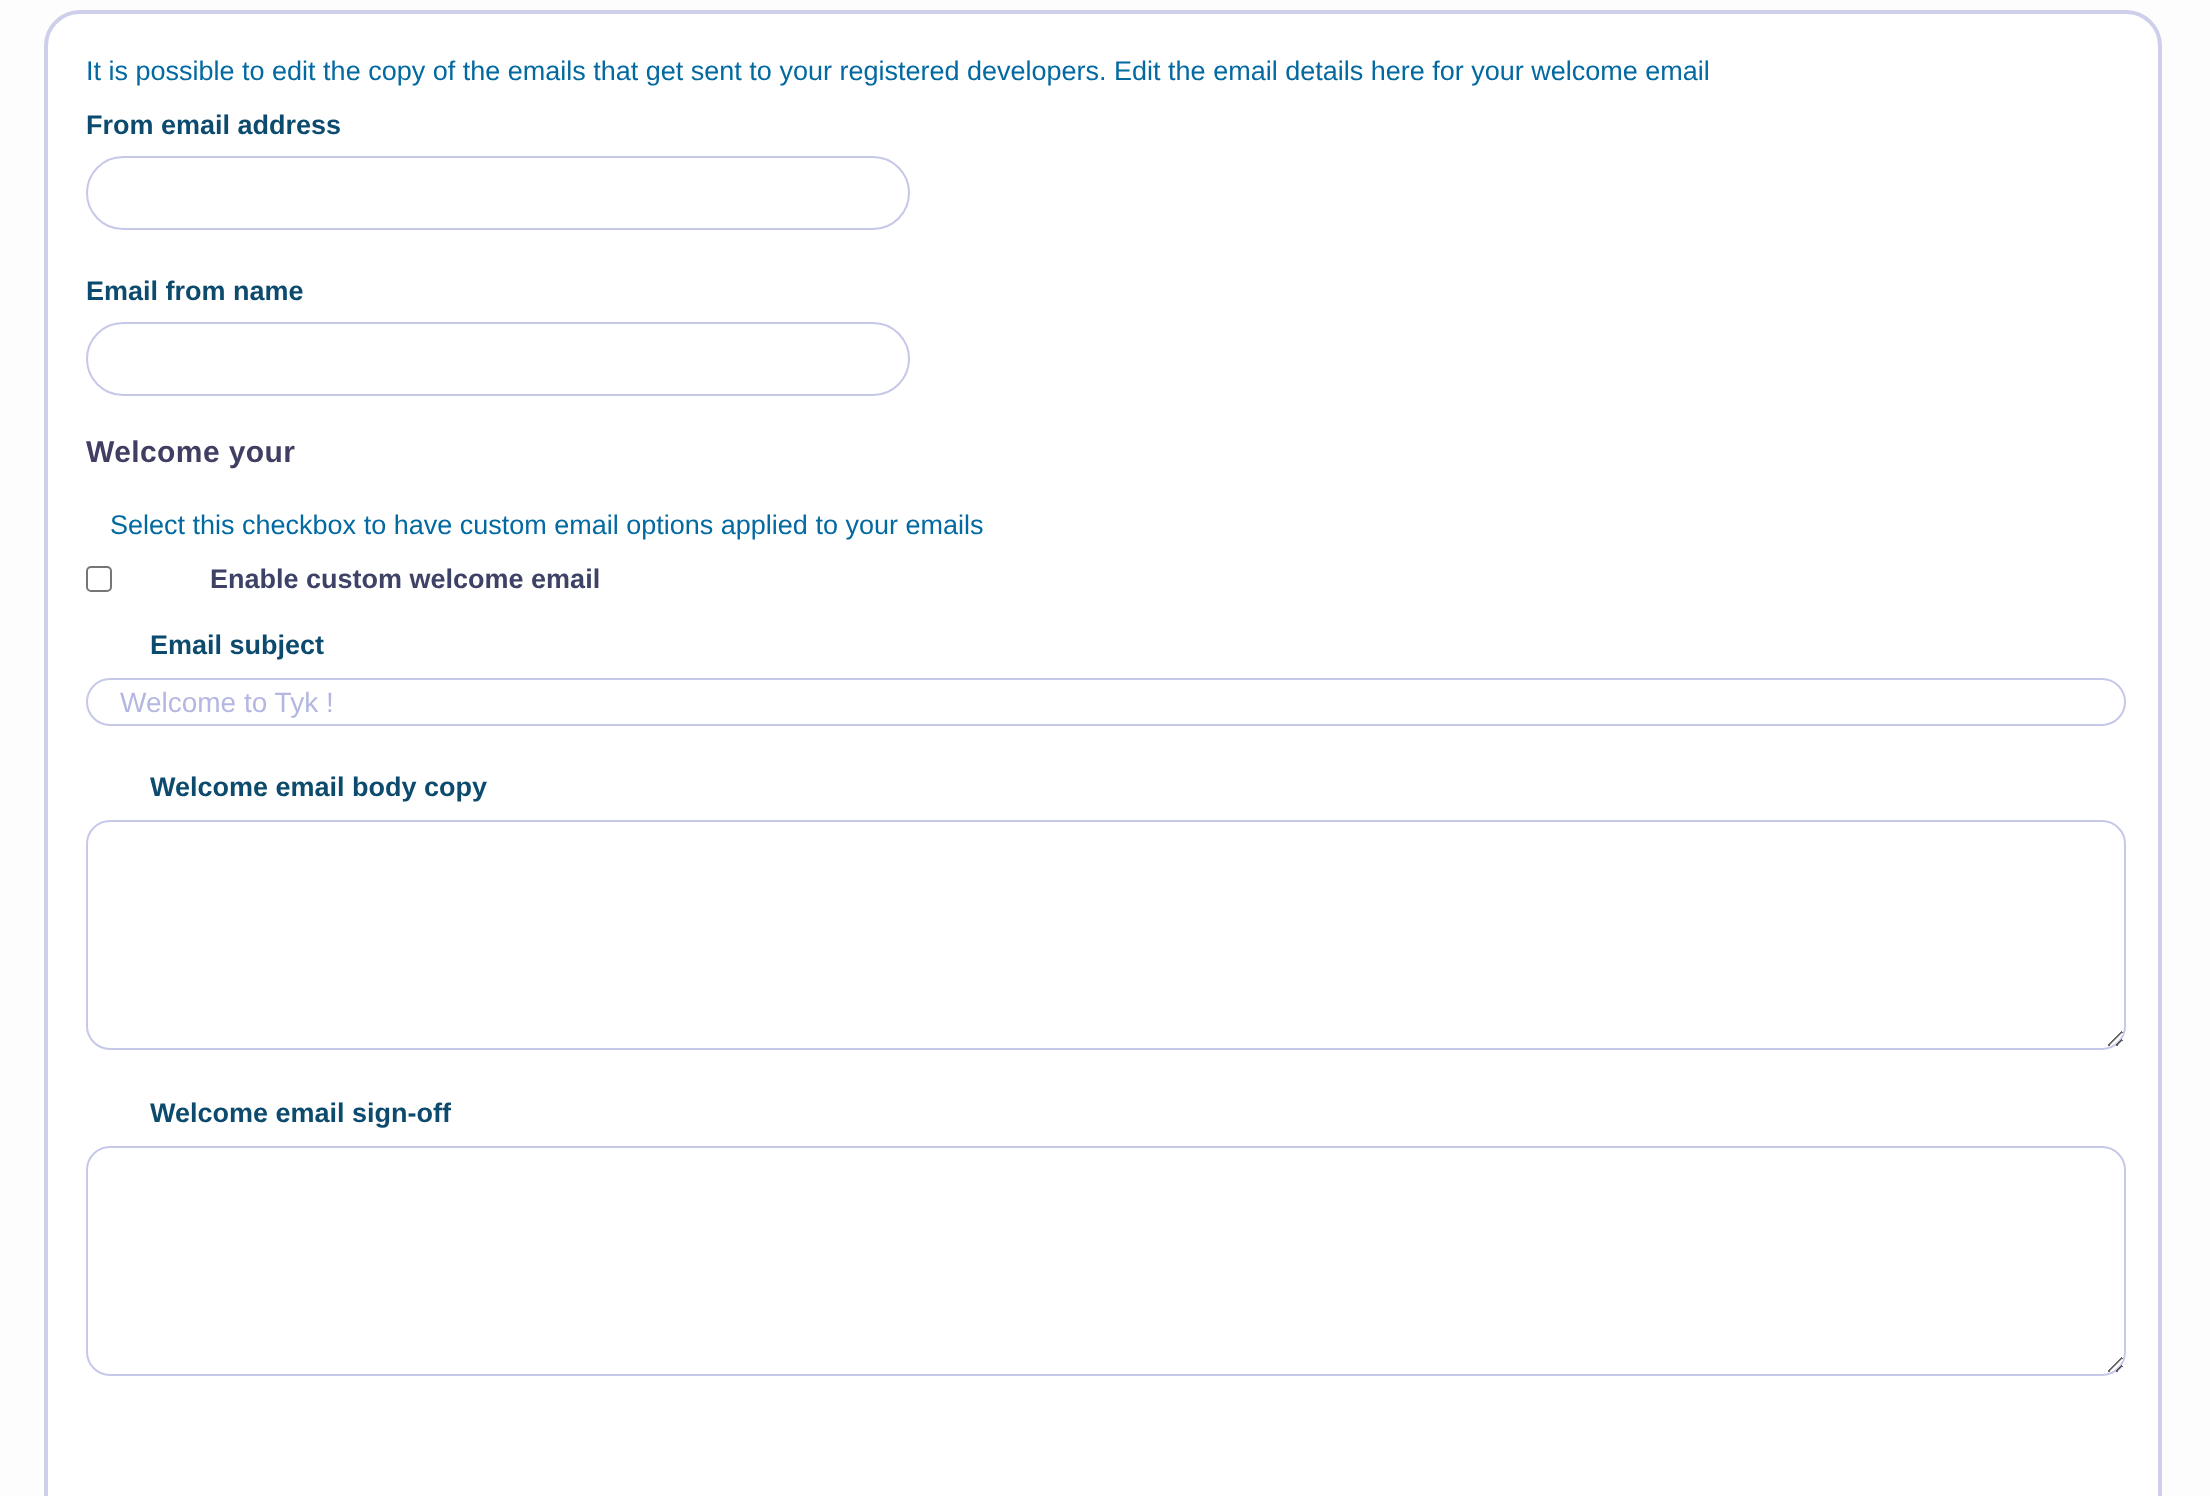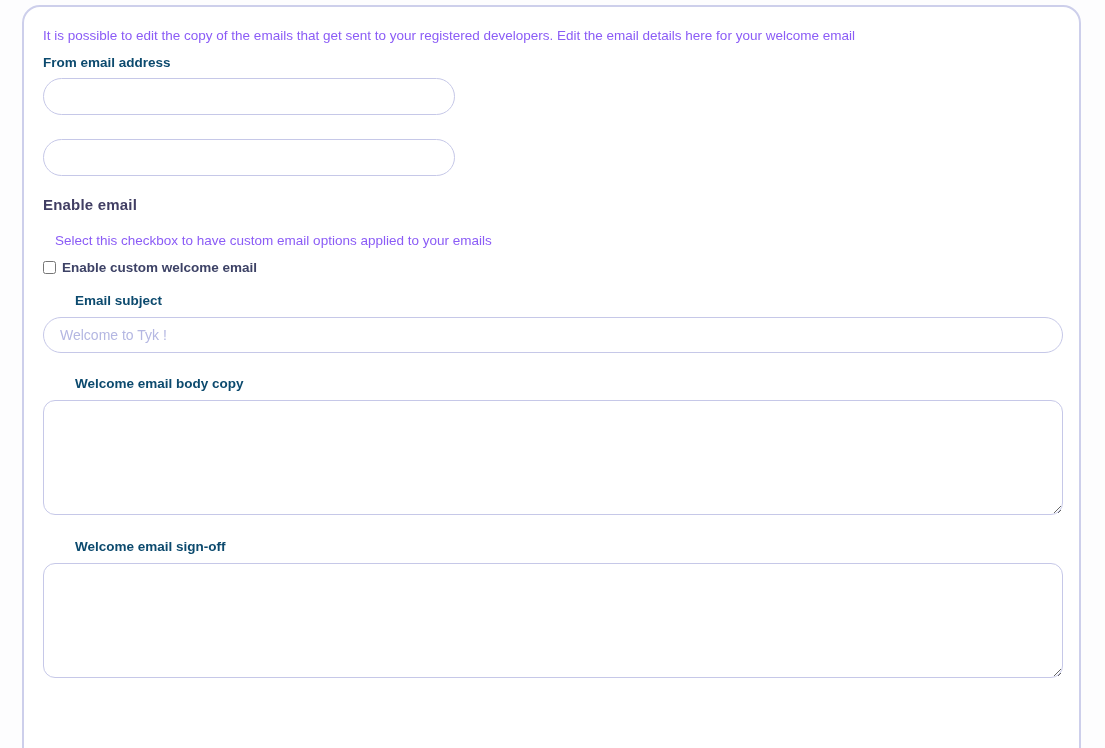--- a/index.html
+++ b/index.html
@@ -28,21 +28,21 @@
   }
   .section-title.sub {
     font-size: 15px;
     line-height: 16px;
     margin-top: 21px;
     margin-bottom: 20px;
   }
   .description {
     font-size: 13.5px;
     line-height: 15px;
-    color: #8b5cf6;
+    color: #0369a1;
     margin-bottom: 13px;
   }
   .description.second { margin-bottom: 12px; margin-left: 12px; }
   .field-label {
     display: block;
     font-size: 13.5px;
     line-height: 14px;
     font-weight: bold;
     color: #0c4a6e;
     margin-bottom: 8px;
@@ -55,32 +55,33 @@
     border-radius: 19px;
     background: #ffffff;
     padding: 0 16px;
     font-size: 14px;
     color: #3d4266;
     font-family: "Liberation Sans", sans-serif;
     outline: none;
   }
   .text-input.full {
     width: 1020px;
-    height: 36px;
+    height: 24px;
     border-radius: 18px;
   }
   .text-input::placeholder { color: #b4b7e2; opacity: 1; }
   .spacer-24 { height: 24px; }
   .spacer-19 { height: 19px; }
   .spacer-25 { height: 25px; }
   .label-gap { margin-bottom: 9px; padding-left: 32px; }
   .checkbox-row {
     display: flex;
     align-items: center;
     height: 15px;
+    gap: 43px;
   }
   .checkbox-row input[type="checkbox"] {
     width: 13px; height: 13px;
     margin: 0 6px 0 0;
     accent-color: #ffffff;
   }
   .checkbox-label {
     font-size: 13.5px;
     font-weight: bold;
     color: #3d4266;
@@ -107,23 +108,24 @@
 <div class="card">
 
 
   <p class="description">It is possible to edit the copy of the emails that get sent to your registered developers. Edit the email details here for your welcome email</p>
 
   <label class="field-label">From email address</label>
   <input type="text" class="text-input" placeholder="" style="">
 
   <div class="spacer-24"></div>
 
+  <label class="field-label">Email from name</label>
   <input type="text" class="text-input" placeholder="" style="">
 
-  <h2 class="section-title sub">Enable email</h2>
+  <h2 class="section-title sub">Welcome your</h2>
 
   <p class="description second">Select this checkbox to have custom email options applied to your emails</p>
 
   <div class="checkbox-row">
     <input type="checkbox" style="">
     <span class="checkbox-label">Enable custom welcome email</span>
   </div>
 
   <div class="spacer-19"></div>
 

